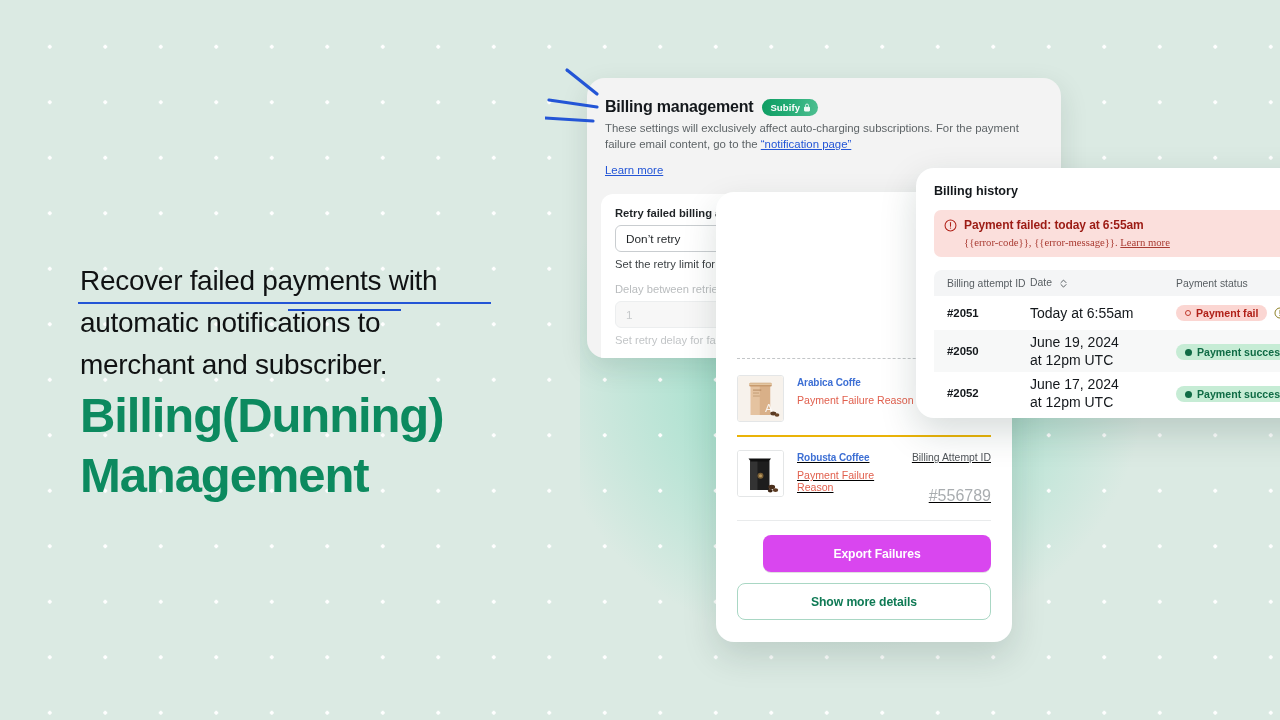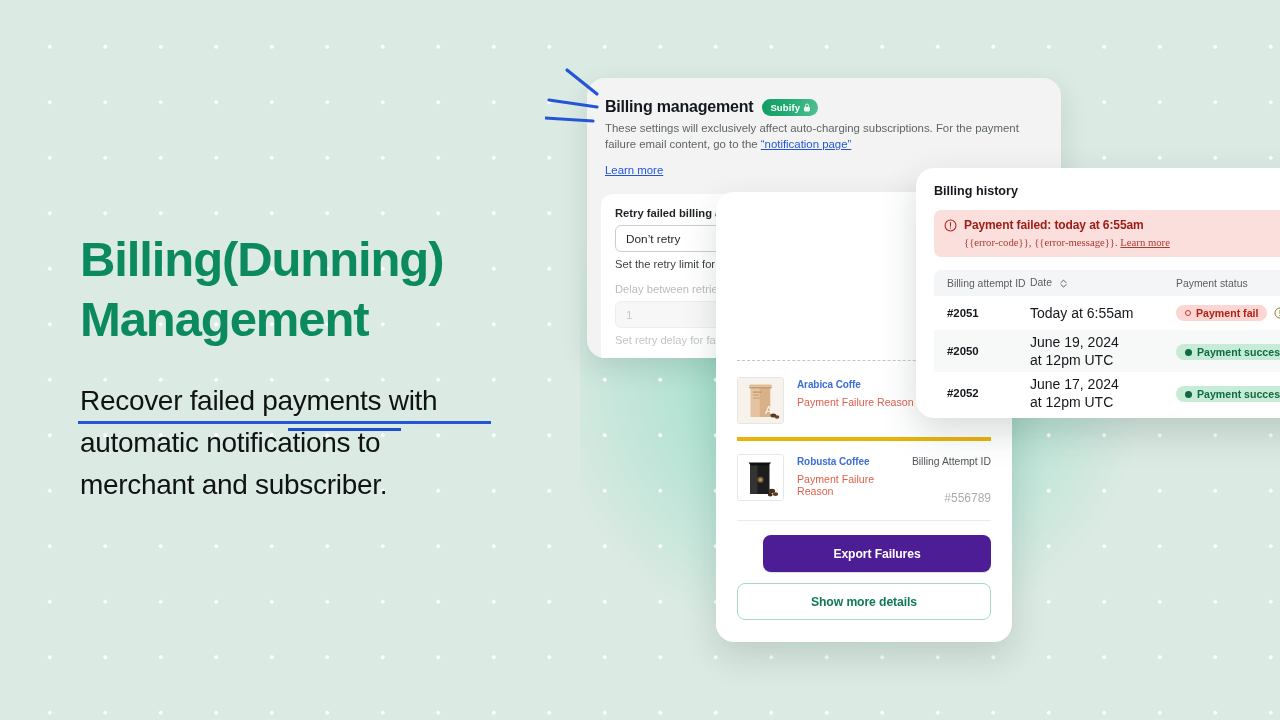--- a/index.html
+++ b/index.html
@@ -110,32 +110,32 @@
   
   #products-card{
     left:716px; top:192px; width:296px; height:450px;
     background:#fff; border-radius:18px;
     box-shadow:0 14px 34px rgba(20,45,40,.15);
     z-index:20; overflow:hidden;
   }
   #products-inner{ position:absolute; left:0; right:0; bottom:0; padding:0 21px 22px 21px; }
   #dashed-sep{ border-top:1px dashed #c3c6c8; margin-bottom:12px; }
   .product-row{ display:flex; align-items:flex-start; gap:13px; padding:4px 0 13px 0; }
-  .product-row + .product-row{ border-top:4px solid #eab308; padding-top:13px; }
+  .product-row + .product-row{ border-top:2px solid #eab308; padding-top:13px;text-decoration:underline; }
   .thumb{ width:47px; height:47px; border:1px solid #e4e6e7; border-radius:3px; overflow:hidden; flex:none; position:relative; background:#fff; }
   .thumb svg{ display:block; width:100%; height:100%; }
   .prod-mid{ flex:1; padding-top:2px; }
   .prod-name{ font-size:10px; color:#3d6fd4; font-weight:bold; letter-spacing:-.1px; }
   .prod-reason{ margin-top:6px; font-size:10.6px; color:#e1604e; }
   .prod-right{ text-align:right; padding-top:2px; }
   .prod-attempt-label{ font-size:10.4px; color:#4f5458; }
-  .prod-attempt-id{ margin-top:24px; font-size:12px; color:#a9adb0; }
+  .prod-attempt-id{ margin-top:24px; font-size:16px; color:#a9adb0; }
   #prod-divider{ border-top:1px solid #e9ebec; margin:2px 0 14px 0; }
   #export-btn{
-    height:37px; background:#4c1d95; color:#fff; border-radius:8px;
+    height:37px; background:#d946ef; color:#fff; border-radius:8px;
     display:flex; align-items:center; justify-content:center;
     font-size:12.2px; font-weight:bold; letter-spacing:-.1px;
     box-shadow:0 1px 0 rgba(0,0,0,.12);
     margin-left:26px;
   }
   #details-btn{
     margin-top:11px; height:37px; background:#fff; color:#0f7a55;
     border:1px solid #a9d7c4; border-radius:8px;
     display:flex; align-items:center; justify-content:center;
     font-size:12.2px; font-weight:bold; letter-spacing:-.1px;
@@ -182,32 +182,32 @@
   
   #deco{ position:absolute; left:545px; top:66px; z-index:12; pointer-events:none; }
 </style>
 </head>
 <body>
 
 <div id="bg-glow"></div>
 <div id="bg-dots"></div>
 
 <div id="left">
-  <div id="headline">
-    <div>Billing(Dunning)</div>
-    <div>Management</div>
-  </div>
   <div id="subcopy">
     <span id="sub-line1">
       <span>Recover failed payments with</span>
       <span id="sub-underline-long"></span>
       <span id="sub-underline-short"></span>
     </span>
     <div>automatic notifications to</div>
     <div>merchant and subscriber.</div>
+  </div>
+  <div id="headline">
+    <div>Billing(Dunning)</div>
+    <div>Management</div>
   </div>
 </div>
 
 <svg id="deco" width="80" height="80" viewBox="0 0 80 80">
   <line x1="22" y1="4" x2="52" y2="28" stroke="#2355d6" stroke-width="3.2" stroke-linecap="round"></line>
   <line x1="4" y1="34" x2="52" y2="41" stroke="#2355d6" stroke-width="3.2" stroke-linecap="round"></line>
   <line x1="0" y1="52" x2="48" y2="55" stroke="#2355d6" stroke-width="3.2" stroke-linecap="round"></line>
 </svg>
 
 <div id="settings-card" class="card">

